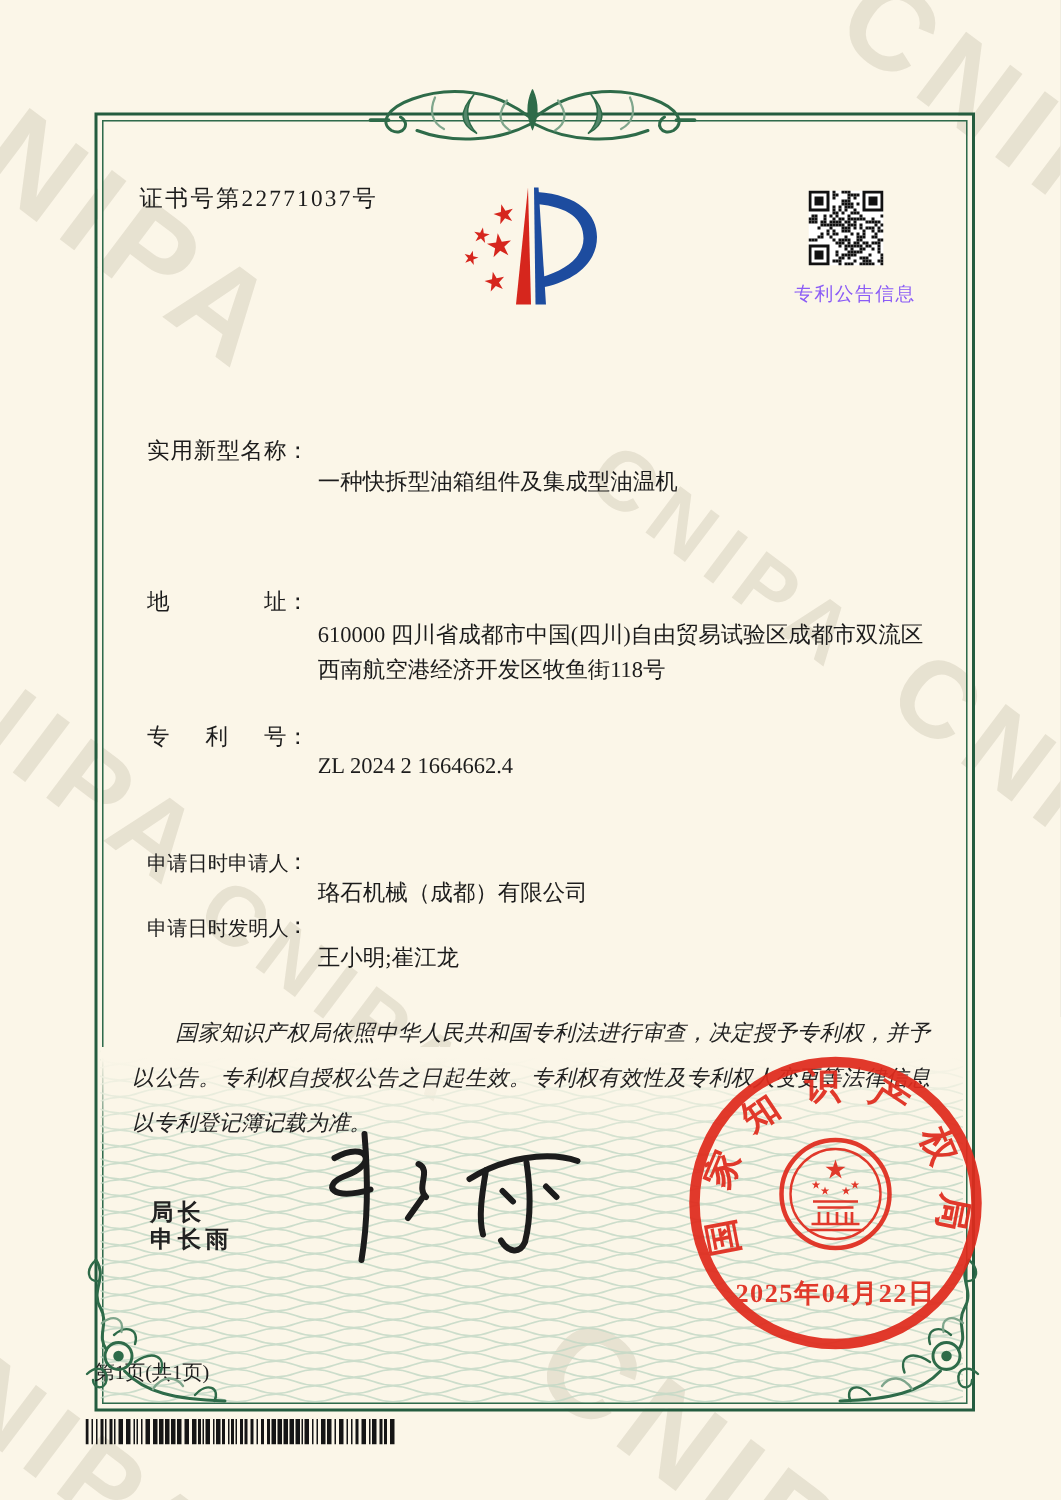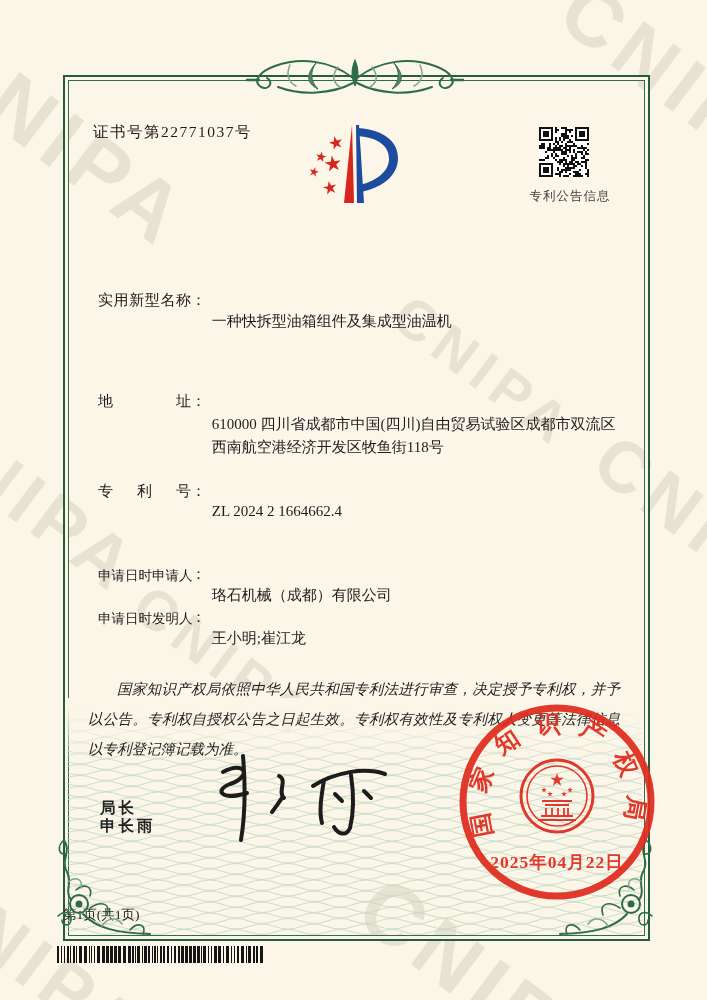--- a/index.html
+++ b/index.html
@@ -16,21 +16,21 @@
   .frame-inner{position:absolute;inset:3px;border:1px solid #2f6b4c;pointer-events:none;}
   
   .waves{position:absolute;left:67px;top:698px;width:575px;height:237px;z-index:1;}
   .wavefade{position:absolute;left:67px;top:698px;width:575px;height:70px;z-index:2;
             background:linear-gradient(#fbf6e8 10%,rgba(251,246,232,0));}
   
   .cert-no{position:absolute;left:93px;top:122px;font-size:15.5px;letter-spacing:1.5px;z-index:3;}
   .logo{position:absolute;left:300px;top:112px;z-index:3;}
   .qr{position:absolute;left:539px;top:127px;z-index:3;}
   .qr-caption{position:absolute;left:509px;top:188px;width:122px;text-align:center;
-              font-size:12.5px;color:#404040;letter-spacing:1px;z-index:3;}
+              font-size:12.5px;color:#8b5cf6;letter-spacing:1px;z-index:3;}
   .title{position:absolute;left:63px;top:210px;width:583px;text-align:center;
          font-size:32px;font-weight:bold;letter-spacing:7px;color:#161616;z-index:3;}
   
   .row{position:absolute;left:98px;font-size:15px;z-index:3;white-space:nowrap;}
   .flabel{display:inline-block;width:93px;text-align:justify;text-align-last:justify;vertical-align:top;}
   .flabel.small{font-size:13.5px;line-height:22px;}
   .fcolon{display:inline-block;vertical-align:top;margin-right:2px;}
   .fvalue{display:inline-block;vertical-align:top;margin-top:21px;}
   .fvalue.addr{width:414px;white-space:normal;line-height:1.55;}
   .rcol{position:absolute;left:284px;top:0;}

